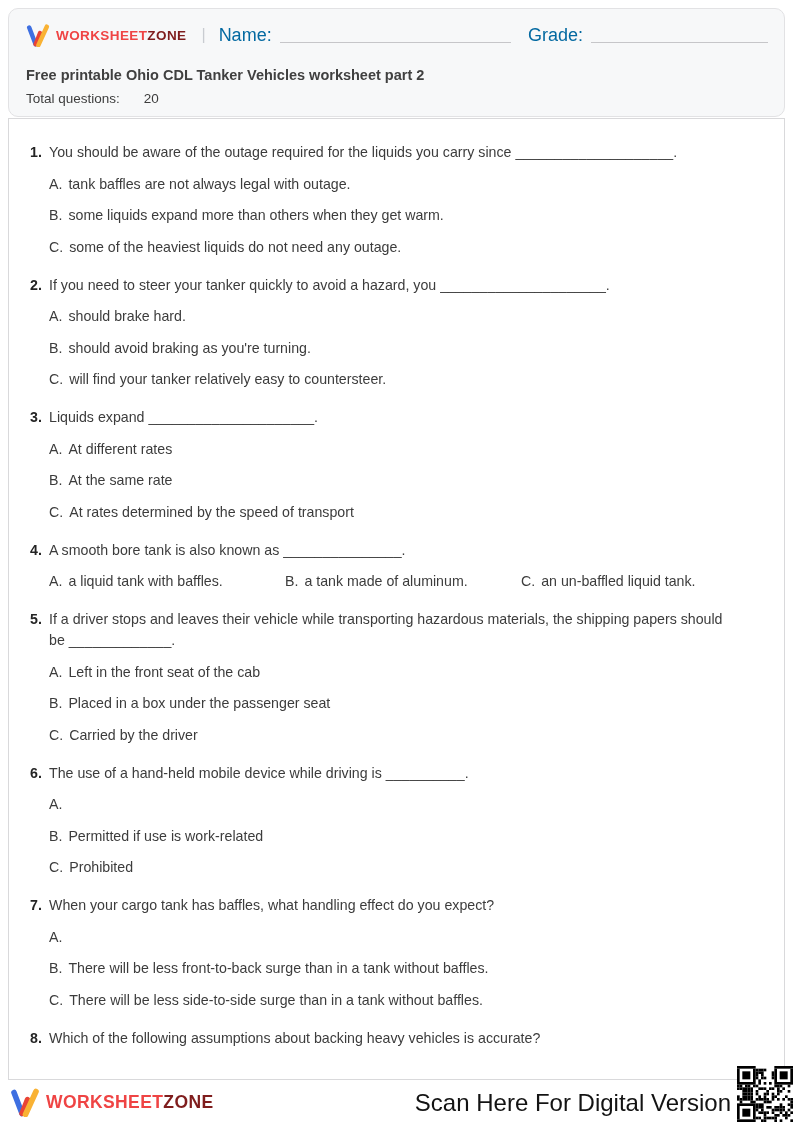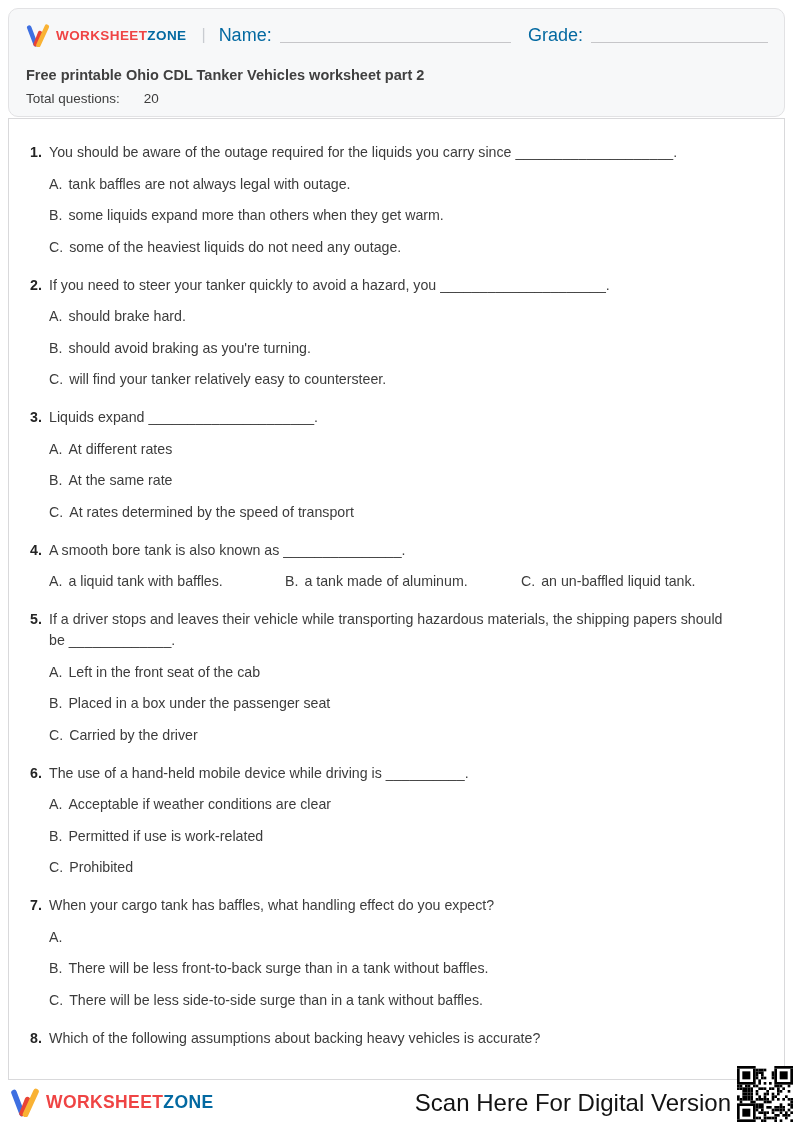--- a/index.html
+++ b/index.html
@@ -13,21 +13,21 @@
     position:absolute;left:8px;top:8px;right:8px;height:109px;
     background:#f7f8f9;border:1px solid #e2e2e4;border-radius:10px;
     box-sizing:border-box;padding:11px 16px 0 17px;
   }
   .header-row{display:flex;align-items:center;height:30px;}
   .brand{display:flex;align-items:center;gap:6px;}
   .brand svg{display:block;}
   .brand-text{font-weight:800;letter-spacing:.4px;white-space:nowrap;}
   .header-card .brand-text{font-size:13.5px;}
   .brand-word1{color:#ef4444;}
-  .brand-word2{color:#0369a1;}
+  .brand-word2{color:#7f1d1d;}
   .divider{color:#c9ccd1;font-size:16px;margin:0 13px 0 15px;font-weight:400;}
   .field-label{font-size:18px;color:#0369a1;white-space:nowrap;}
   .write-line{border-bottom:1px solid #c6c6c9;height:15px;box-sizing:border-box;}
   .name-line{flex:1;max-width:296px;margin-left:8px;}
   .grade-label{margin-left:17px;}
   .grade-line{width:177px;margin-left:8px;flex:none;}
   .title{font-size:14.5px;font-weight:700;color:#404040;margin-top:16px;line-height:18px;}
   .totals{display:flex;gap:24px;font-size:13.5px;color:#3d3d3d;margin-top:7px;}
   
   .content-box{
@@ -202,21 +202,20 @@
   </div>
 
   <div class="question">
     <div class="q-head">
       <span class="q-num">6.</span>
       <span class="q-text">The use of a hand-held mobile device while driving is __________.</span>
     </div>
     <div class="options">
   <div class="option">
     <span class="opt-letter">A.</span>
-    <span class="opt-text">Acceptable if weather conditions are clear</span>
   </div>
 
   <div class="option">
     <span class="opt-letter">B.</span>
     <span class="opt-text">Permitted if use is work-related</span>
   </div>
 
   <div class="option">
     <span class="opt-letter">C.</span>
     <span class="opt-text">Prohibited</span>

